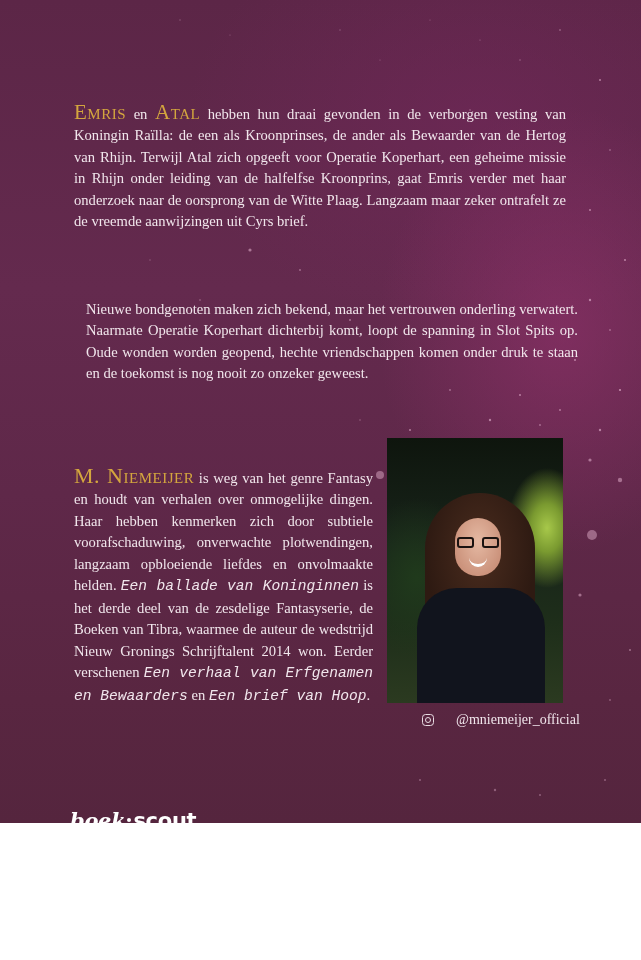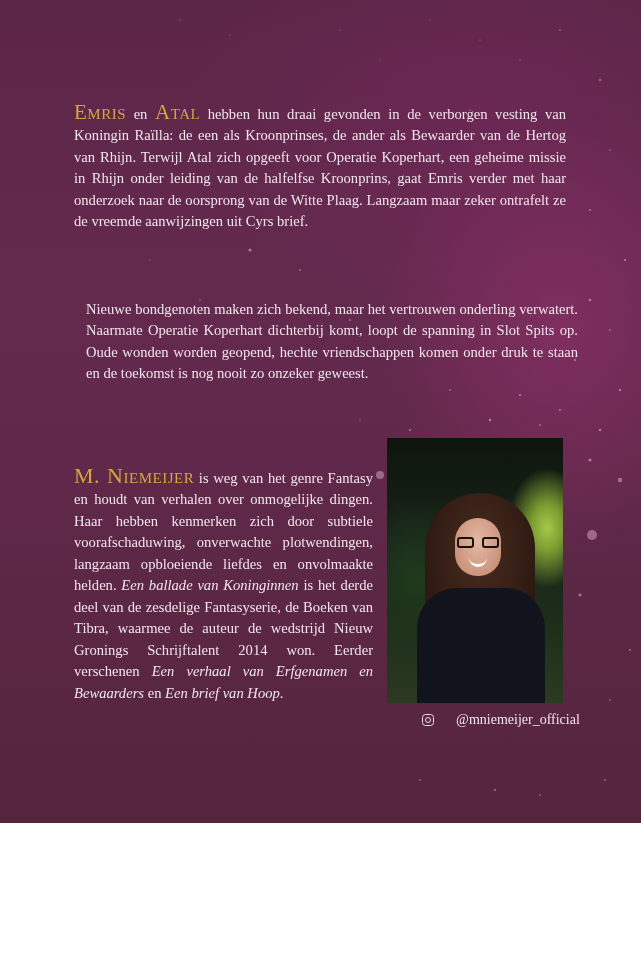--- a/index.html
+++ b/index.html
@@ -11,21 +11,21 @@
       radial-gradient(ellipse 420px 300px at 480px 120px, rgba(120,40,95,0.45), rgba(120,40,95,0) 70%),
       linear-gradient(180deg, #5c2647 0%, #642a4e 35%, #5f2849 60%, #592641 85%, #55253e 100%);
   }
   .stars { position:absolute; inset:0; pointer-events:none; }
   .text { position:absolute; color:#f1e6ec; font-size:14.6px; line-height:21.5px; text-align:justify; }
   .p1 { left:74px; top:87px; width:492px; }
   .p2 { left:86px; top:284px; width:492px; }
   .p3 { left:74px; top:450px; width:299px; }
   .gold { color:#d4a63e; font-variant:small-caps; font-size:22px; letter-spacing:0.5px; }
   .gold.first { font-size:21px; }
-  em { font-style:italic; }
+  em { font-style:italic;font-family:Liberation Mono, monospace; }
   .photo {
     position:absolute; left:387px; top:438px; width:176px; height:265px; overflow:hidden;
     background:
       radial-gradient(ellipse 40px 60px at 160px 90px, #a7c84a 0%, #7a9a30 40%, rgba(40,60,20,0) 100%),
       radial-gradient(ellipse 60px 80px at 30px 140px, #203a1c 0%, rgba(20,30,15,0) 100%),
       linear-gradient(180deg, #0e150d 0%, #18241a 40%, #1e2e1a 70%, #2b3a20 100%);
   }
   .photo .hair { position:absolute; left:38px; top:55px; width:110px; height:150px; border-radius:55px 55px 40px 40px; background:radial-gradient(ellipse at 50% 40%, #4a2c1e, #2e1a12 70%); }
   .photo .face { position:absolute; left:68px; top:80px; width:46px; height:58px; border-radius:23px 23px 22px 22px; background:radial-gradient(ellipse at 50% 40%, #e5b9a3, #c98f78 80%); }
   .photo .glasses { position:absolute; left:70px; top:99px; width:42px; height:12px; }
@@ -129,20 +129,23 @@
         <span></span>
       </div>
     <div class="smile"></div>
   </div>
 
   <div class="insta">
     <span class="insta-icon"></span>
     <span>@mniemeijer_official</span>
   </div>
 
+  <div class="logo">
+    <span class="boek">boek</span><span class="dot"></span><span>scout</span>
+  </div>
 
   <div class="barcode">
     <div class="bars">
       <i class="g" style="width:1px"></i>
         <i class="g" style="width:1px;margin-right:2px"></i>
       <i style="width:2px"></i>
         <i style="width:1px;margin-right:2px"></i>
         <i style="width:3px"></i>
         <i style="width:1px"></i>
       <i style="width:2px;margin-right:2px"></i>

